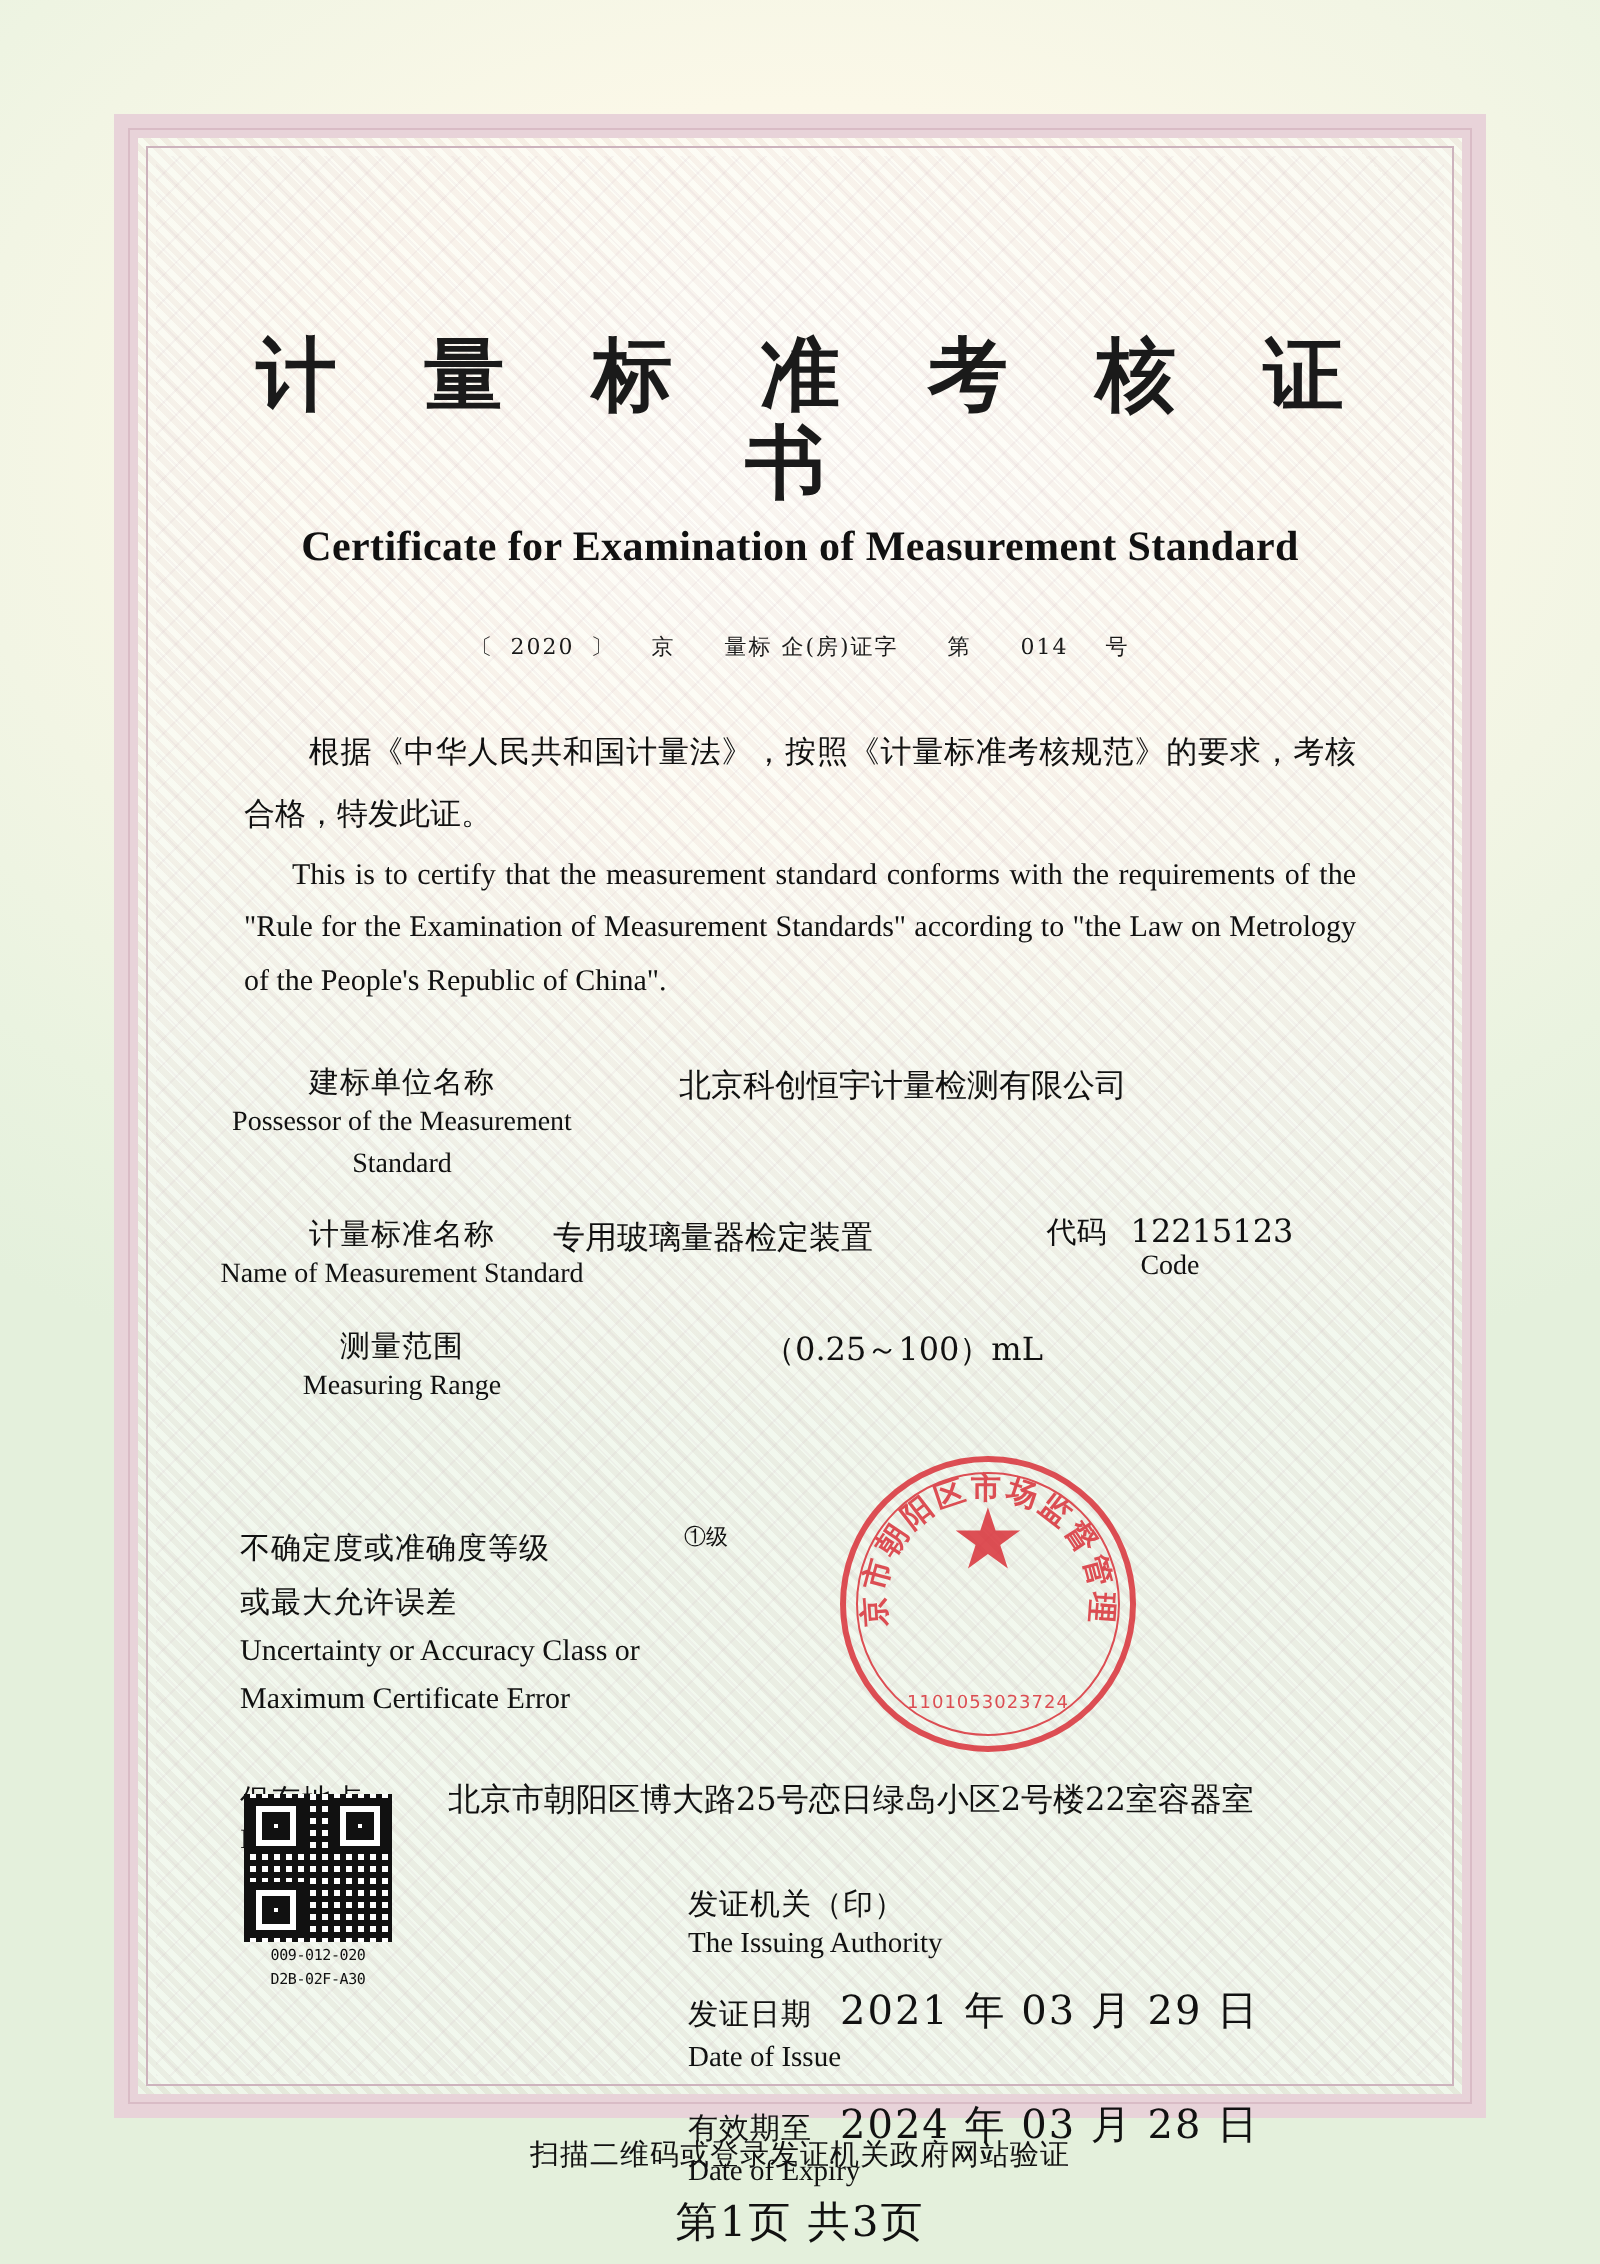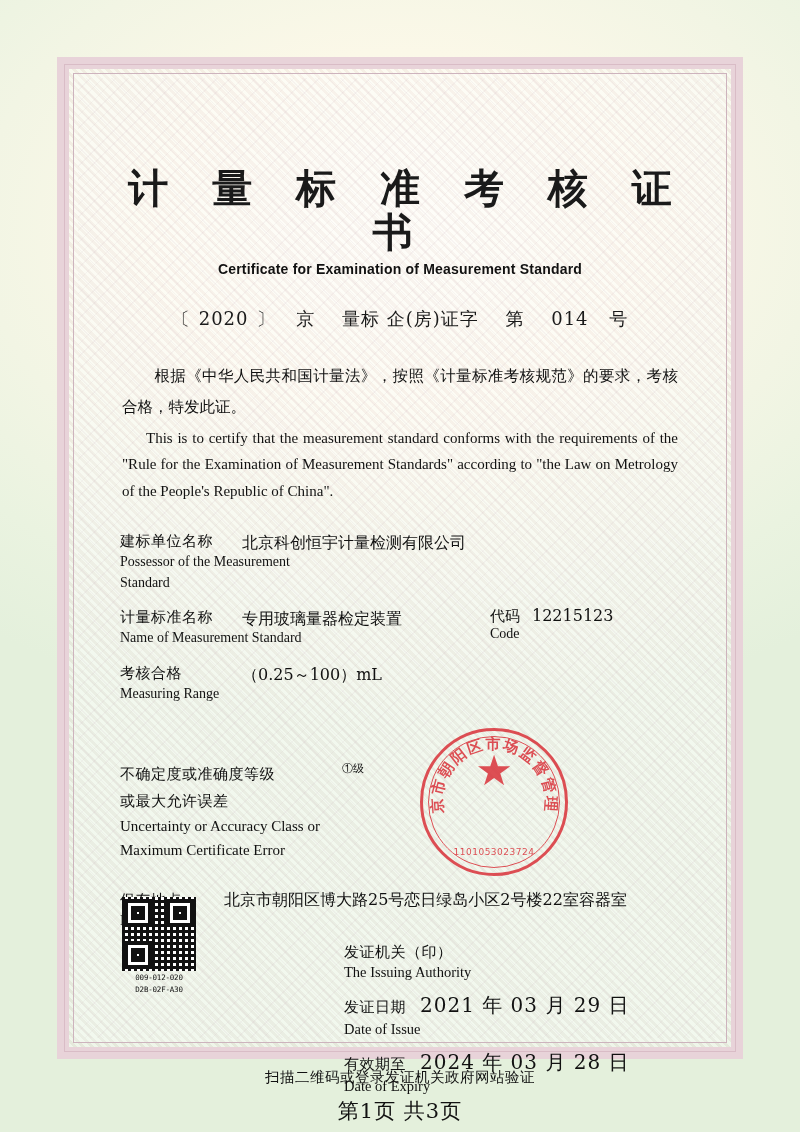--- a/index.html
+++ b/index.html
@@ -82,32 +82,32 @@
     font-size: 40px;
     font-weight: bold;
     letter-spacing: 15px;
     color: #1a1a1a;
     text-indent: 15px;
     line-height: 1.1;
   }
   .title-en {
     margin-top: 7px;
     text-align: center;
-    font-family: Liberation Sans, sans-serif;
-    font-size: 14px;
+    font-family: Liberation Serif, serif;
+    font-size: 21px;
     font-weight: bold;
     color: #111;
     letter-spacing: 0.2px;
   }
 
   
   .certno {
     margin-top: 30px;
     text-align: center;
-    font-size: 18px;
+    font-size: 11px;
     color: #1a1a1a;
     font-family: "DejaVu Serif", serif;
     letter-spacing: 1px;
   }
   .certno span { margin: 0 4px; }
   .certno .wide { margin: 0 10px; }
 
   
   .para-cn {
     margin: 30px 44px 0 44px;
@@ -123,21 +123,22 @@
     margin: 2px 44px 0 44px;
     font-size: 15px;
     line-height: 1.75;
     color: #111;
     text-align: justify;
   }
   .para-en .indent { display: inline-block; width: 24px; }
 
   
   .fields {
-    margin: 26px 42px 0 42px;
+    margin: 26px 42px 0 23px;
+    text-align: center;
   }
   .field-row {
     display: flex;
     align-items: flex-start;
     margin-bottom: 13px;
   }
   .field-labels {
     width: 126px;
     flex: none;
   }
@@ -418,21 +419,21 @@
         <div class="code-block">
           <div class="code-cn">
             <span>代码</span><span class="num">12215123</span>
           </div>
           <div class="code-en">Code</div>
         </div>
       </div>
 
       <div class="field-row">
         <div class="field-labels wide">
-          <div class="lbl-cn">考核合格</div>
+          <div class="lbl-cn">测量范围</div>
           <div class="lbl-en">Measuring Range</div>
         </div>
         <div class="field-value" style="margin-left:-78px;">（0.25～100）mL</div>
       </div>
 
     </div>
 
     <div class="gap-block"></div>
 
     <div class="uncert">

